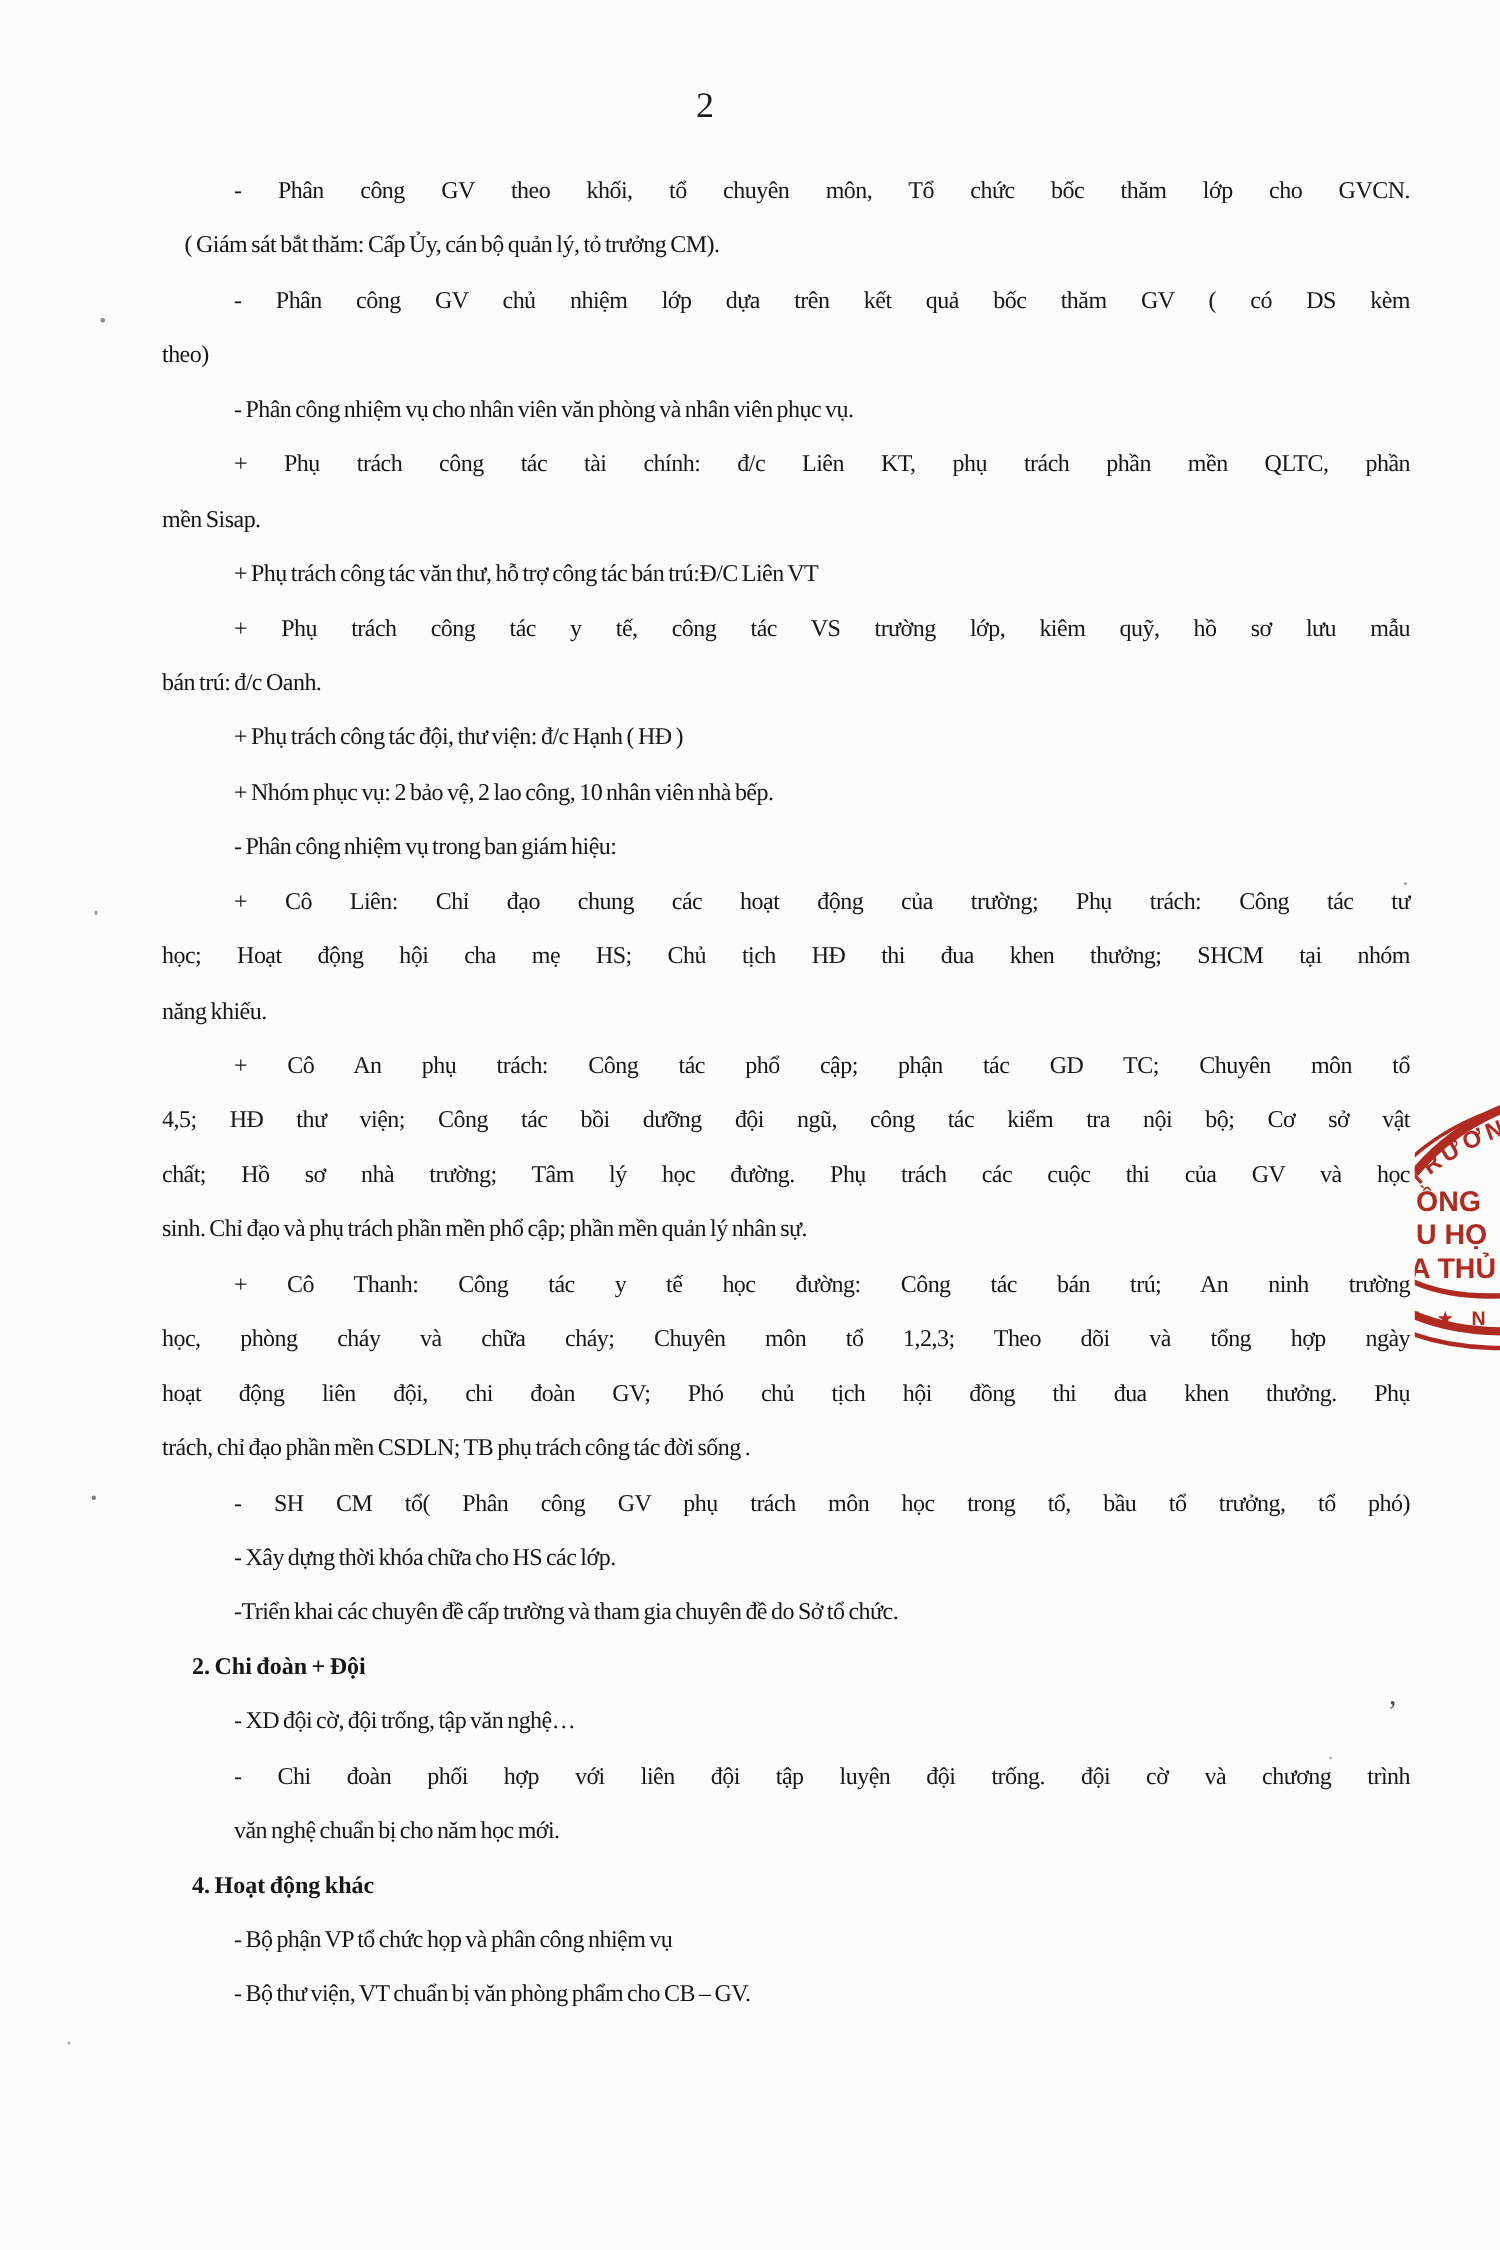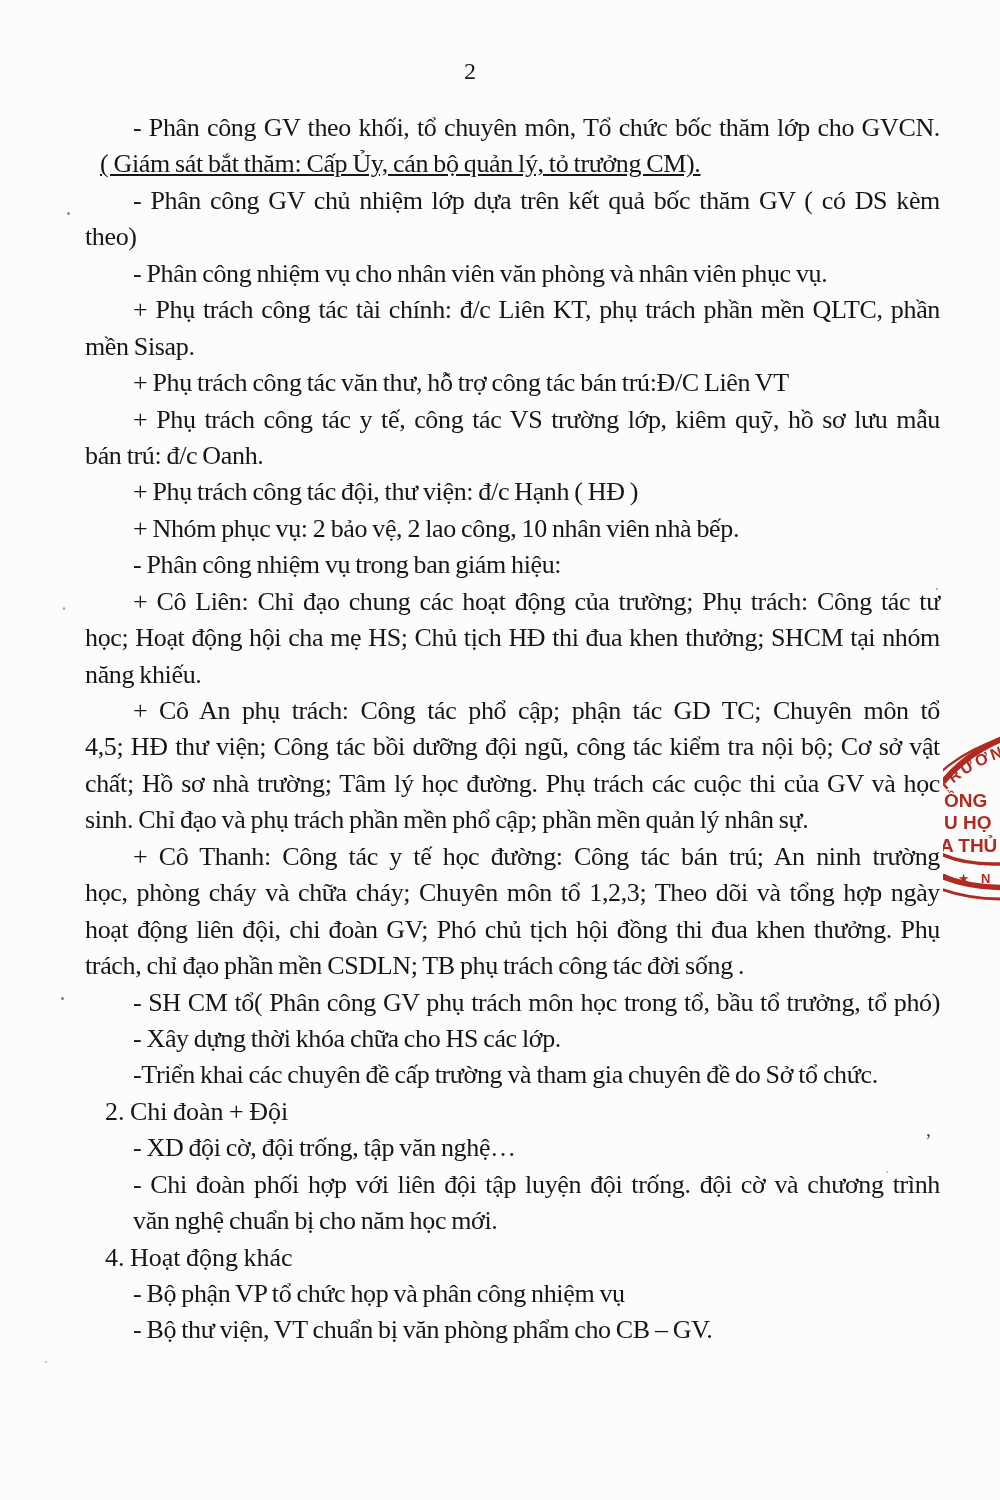--- a/index.html
+++ b/index.html
@@ -26,36 +26,37 @@
   }
   .content {
     position: absolute;
     top: 110px;
     left: 85px;
     width: 855px;
   }
   .line {
     height: 36.45px;
     line-height: 36.45px;
-    font-size: 26px;
+    font-size: 16px;
     letter-spacing: -0.35px;
     word-spacing: -1px;
     white-space: nowrap;
+    margin-left: 23px;
   }
   .line.just {
     white-space: normal;
     text-align: justify;
     text-align-last: justify;
   }
   
   .s-m { padding-left: 0; }
-  .s-b { padding-left: 15px; text-decoration: underline; }
+  .s-b { padding-left: 15px; }
   .s-a { padding-left: 48px; }
   .s-h { padding-left: 20px; }
-  .bold { font-weight: normal; letter-spacing: 0; }
+  .bold { font-weight: bold; letter-spacing: 0; }
   .line.just.s-a { padding-left: 0; text-indent: 48px; }
 
   
   .stamp {
     position: absolute;
     top: 726px;
     right: 0;
     width: 57px;
     height: 180px;
     overflow: hidden;

